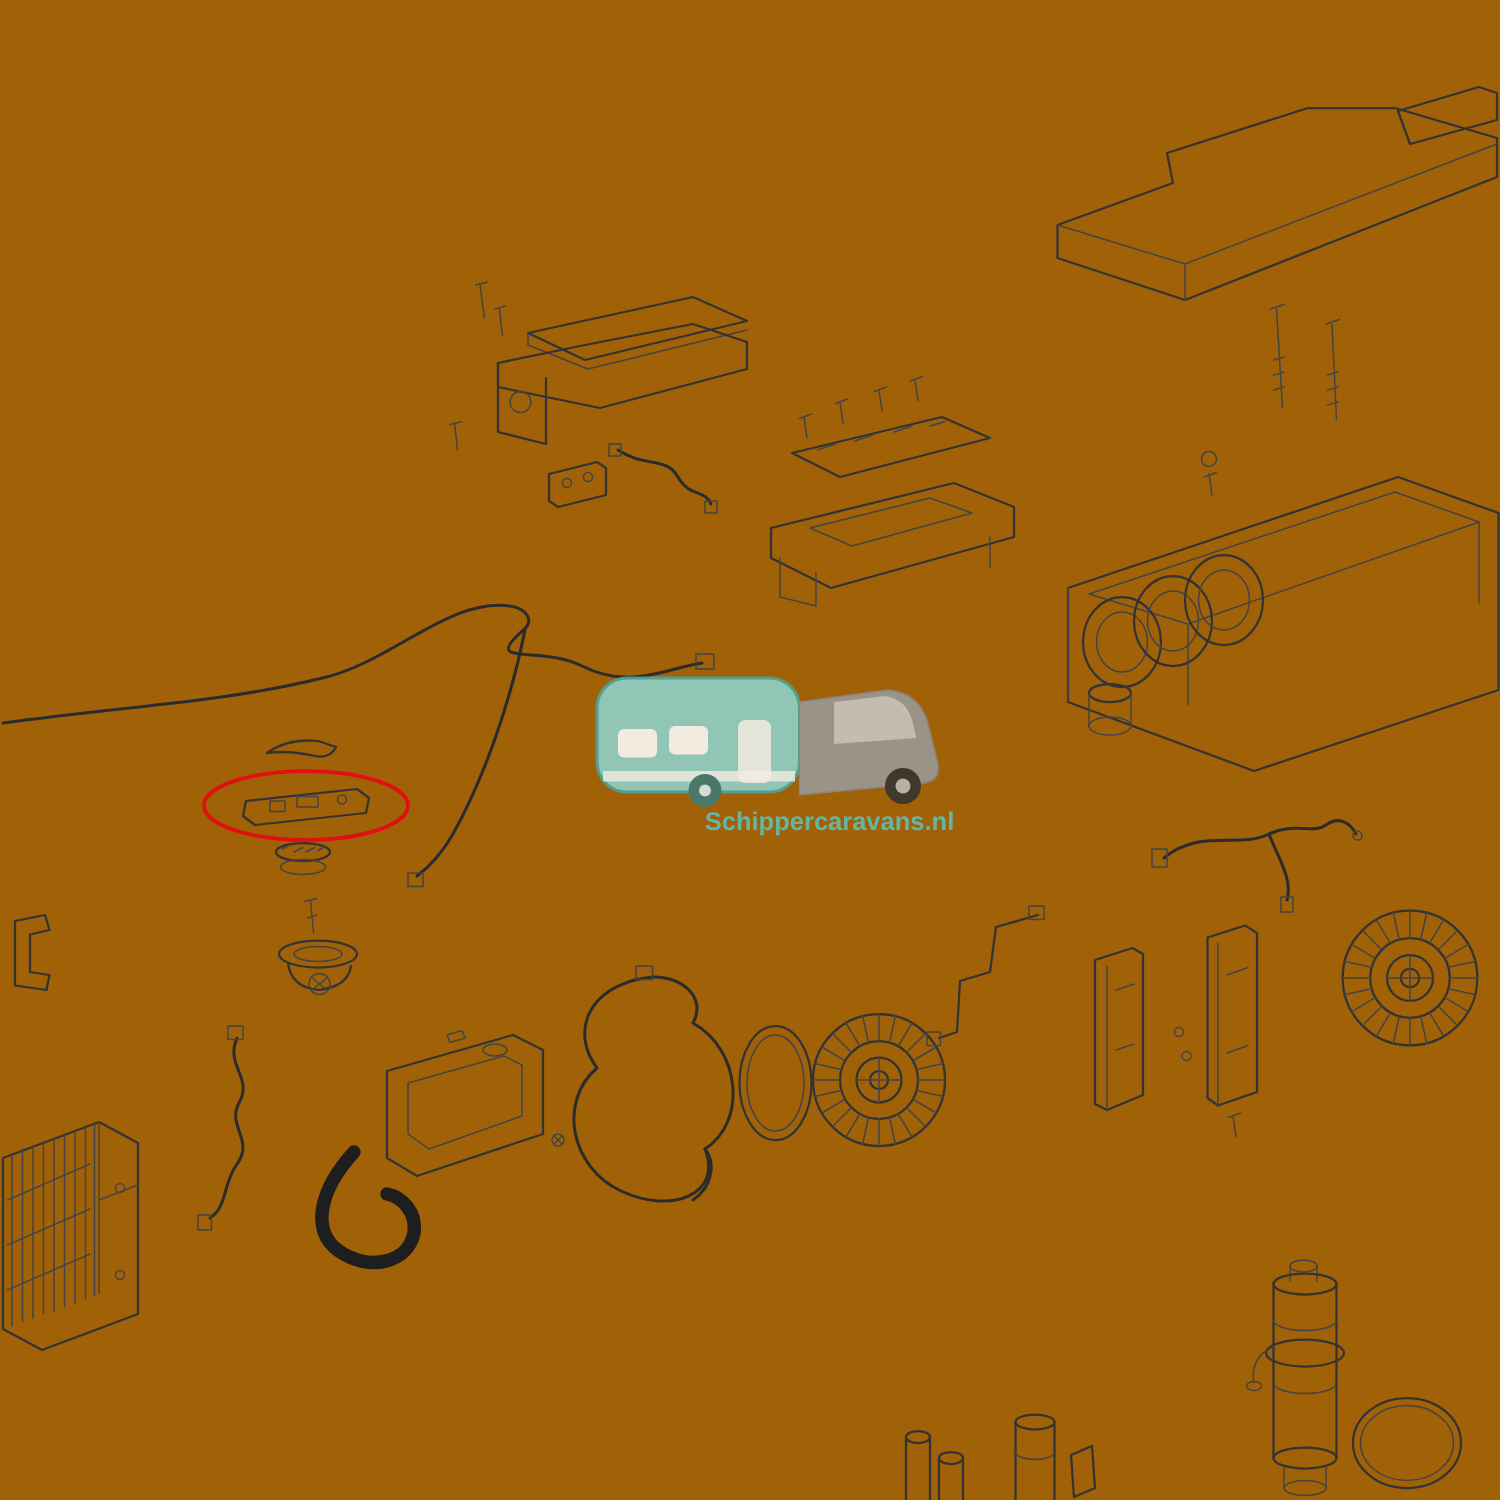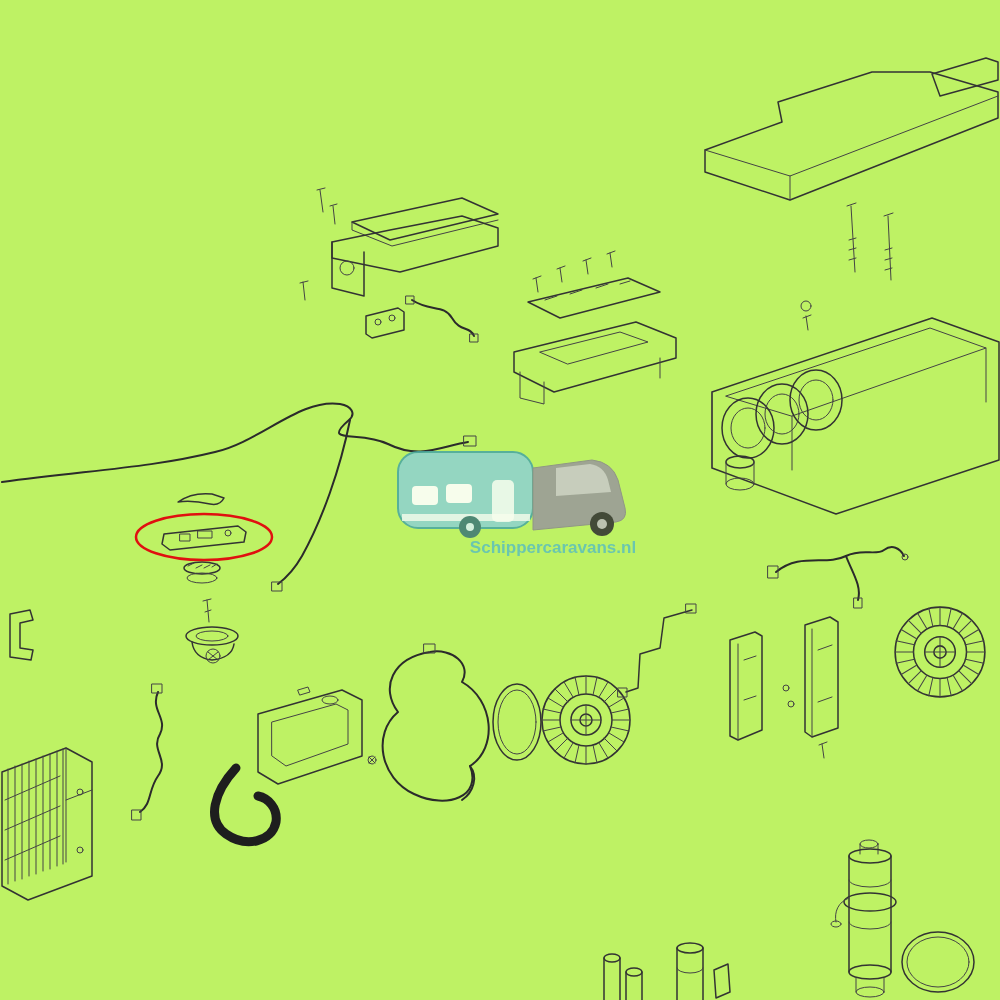--- a/index.html
+++ b/index.html
@@ -1,16 +1,16 @@
 <!DOCTYPE html>
 <html><head>
 <meta charset="utf-8">
 <style>
   html,body{margin:0;padding:0;background:#ffffff;width:1000px;height:1000px;overflow:hidden;}
-  .stage{position:relative;width:1000px;height:1000px;background:#bef264;}
+  .stage{position:relative;width:1000px;height:1000px;background:#a16207;}
   svg{display:block;}
   .ln{fill:none;stroke:#333;stroke-width:1.5;stroke-linejoin:round;stroke-linecap:round;}
   .ln-thin{fill:none;stroke:#444;stroke-width:1;stroke-linejoin:round;stroke-linecap:round;}
   .wire{fill:none;stroke:#2b2b2b;stroke-width:2;stroke-linecap:round;stroke-linejoin:round;}
   .hose{fill:none;stroke:#1e1e1e;stroke-width:9;stroke-linecap:round;}
   .wm-text{font-family:"Liberation Sans",sans-serif;font-size:17px;font-weight:bold;}
 </style>
 </head>
 <body>
 

